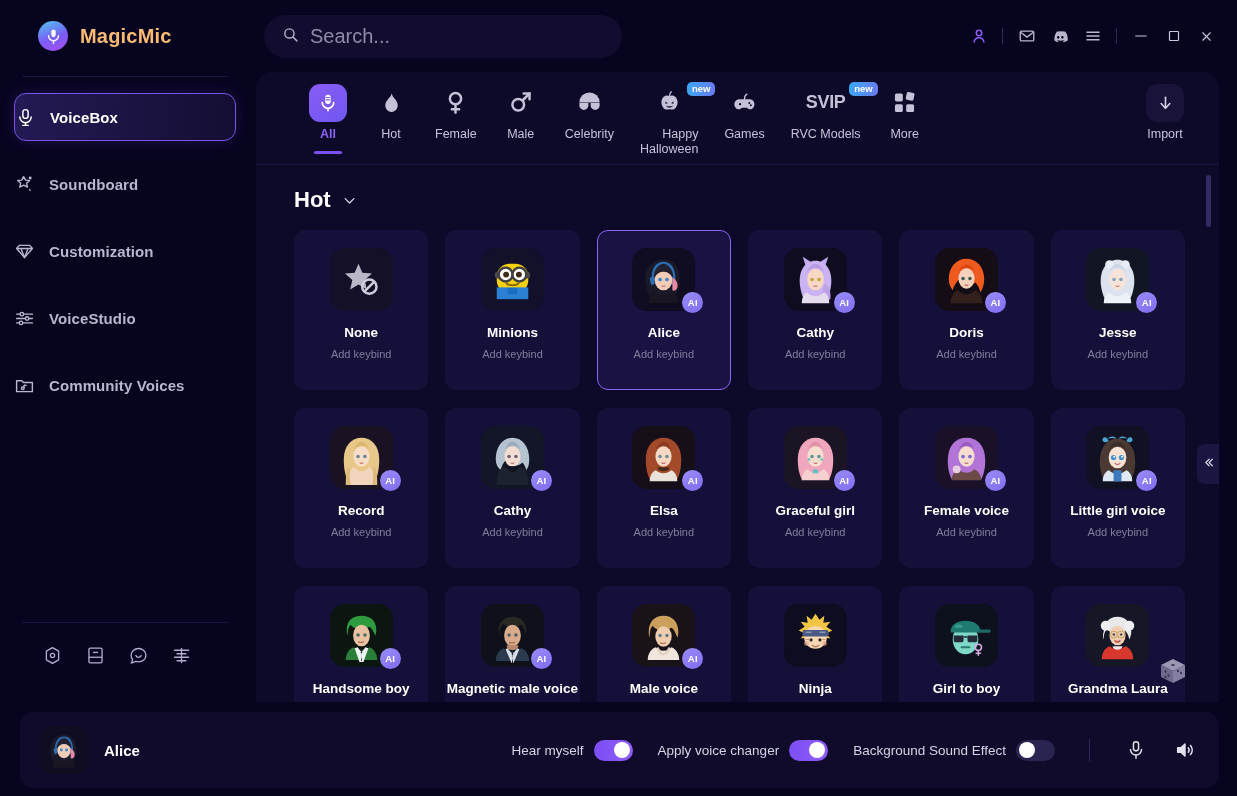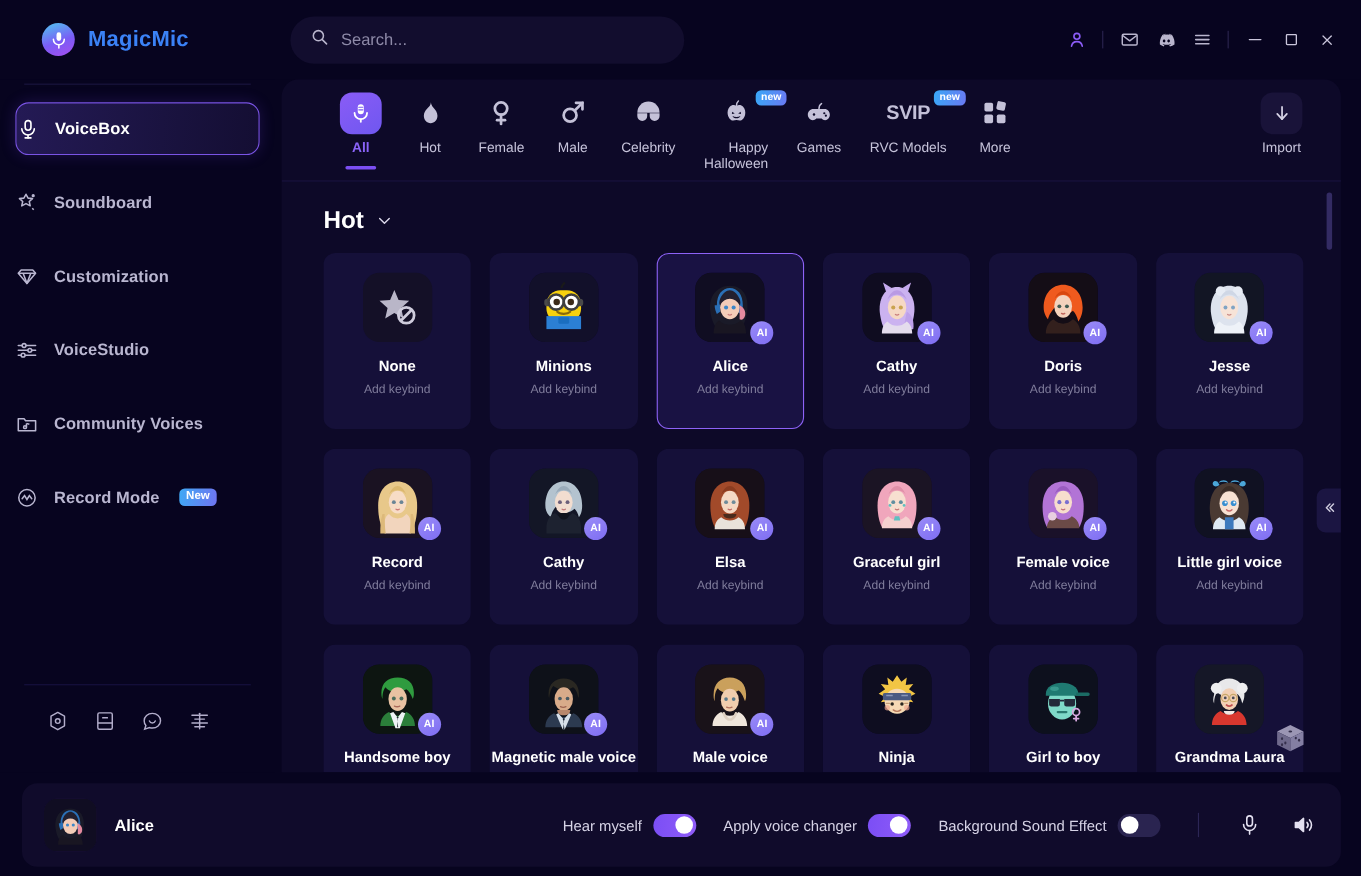--- a/index.html
+++ b/index.html
@@ -46,42 +46,42 @@
     background: linear-gradient(160deg, #4fc8f0 0%, #7a5cf5 55%, #a74ef0 100%);
     display: flex; align-items: center; justify-content: center;
     position: relative;
     flex-shrink: 0;
   }
   .brand-logo svg { width: 17px; height: 17px; }
   .brand-name {
     font-size: 20px;
     font-weight: 700;
     letter-spacing: .2px;
-    color: #3b82f6;
+    color: #fdba74;
   }
 
   .searchbar {
     margin-left: 14px;
     width: 358px;
     height: 43px;
     background: #120d2e;
     border-radius: 22px;
     display: flex;
     align-items: center;
     gap: 11px;
     padding: 0 18px;
   }
   .searchbar svg { width: 17px; height: 17px; flex-shrink: 0; }
   .search-input {
     flex: 1;
     background: transparent;
     border: none;
     outline: none;
     color: #cfcde0;
-    font-size: 15px;
+    font-size: 20px;
     font-family: "Liberation Sans", sans-serif;
   }
   .search-input::placeholder { color: #8e8aa8; }
 
   .titlebar-spacer { flex: 1; }
 
   .win-icons {
     display: flex;
     align-items: center;
     gap: 0px;
@@ -594,30 +594,20 @@
           <svg viewBox="0 0 24 24" fill="none" stroke="#b9b6d0" stroke-width="1.6" stroke-linejoin="round">
             <path d="M3 6.5h6l1.6 2H21v10.5H3z"></path>
             <circle cx="10" cy="15.2" r="1.5"></circle>
               <line x1="11.5" y1="15.2" x2="11.5" y2="11.3"></line>
               <path d="M11.5 11.3l3 .9"></path>
           </svg>
         </span>
         <span class="nav-label">Community Voices</span>
       </div>
 
-      <div class="nav-item">
-        <span class="nav-ico">
-          <svg viewBox="0 0 24 24" fill="none" stroke="#b9b6d0" stroke-width="1.6" stroke-linecap="round">
-            <circle cx="12" cy="12" r="8.5"></circle>
-              <path d="M7 13l2.5-3.2 2.5 4 2.5-4L17 13"></path>
-          </svg>
-        </span>
-        <span class="nav-label">Record Mode</span>
-        <span class="badge-new">New</span>
-      </div>
 
       <div class="sidebar-bottom-spacer"></div>
       <div class="sidebar-foot-divider"></div>
 
       <div class="sidebar-foot">
         <span class="foot-ico">
           <svg viewBox="0 0 24 24" fill="none" stroke="#b3aecb" stroke-width="1.5" stroke-linejoin="round">
             <path d="M12 3l7 4v10l-7 4-7-4V7z"></path>
               <circle cx="12" cy="12" r="2.4"></circle>
           </svg>

